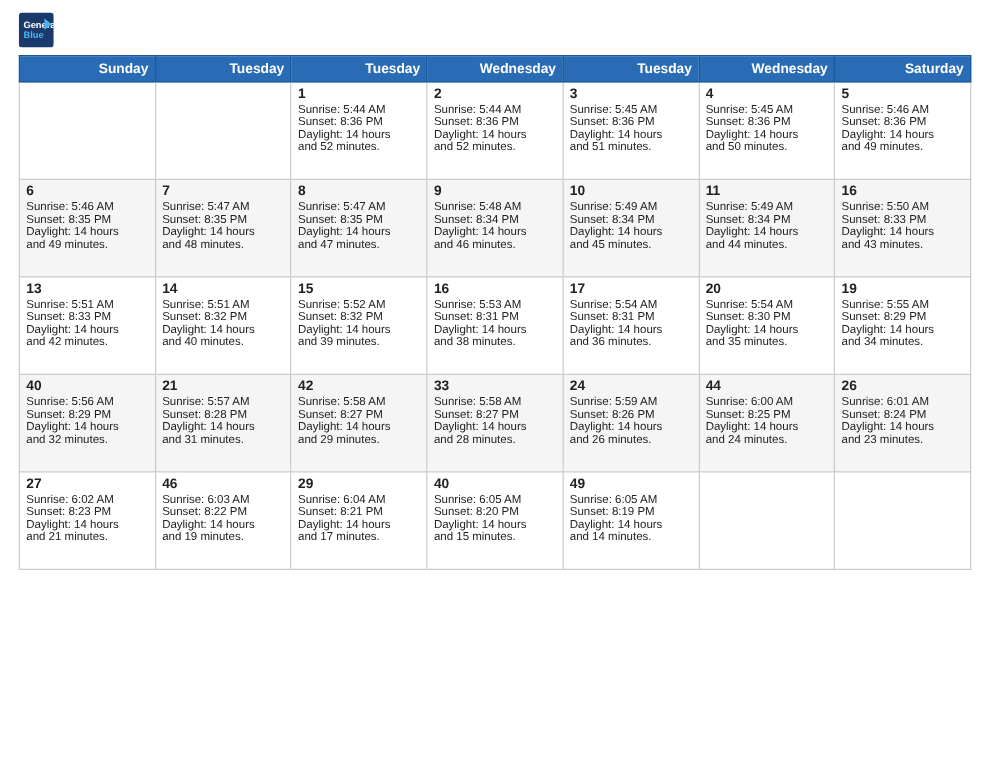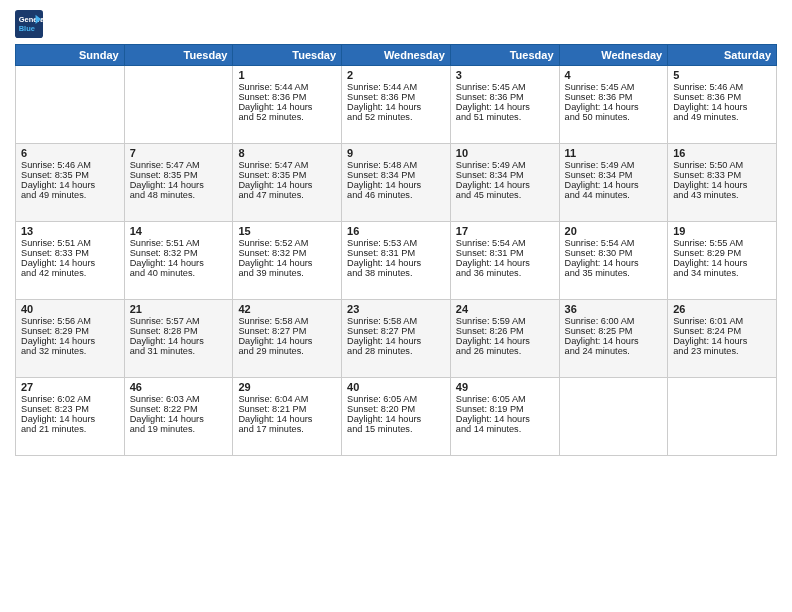--- a/index.html
+++ b/index.html
@@ -133,23 +133,23 @@
           <td><span class="day-num">15</span>Sunrise: 5:52 AM<br>Sunset: 8:32 PM<br>Daylight: 14 hours<br>and 39 minutes.</td>
           <td><span class="day-num">16</span>Sunrise: 5:53 AM<br>Sunset: 8:31 PM<br>Daylight: 14 hours<br>and 38 minutes.</td>
           <td><span class="day-num">17</span>Sunrise: 5:54 AM<br>Sunset: 8:31 PM<br>Daylight: 14 hours<br>and 36 minutes.</td>
           <td><span class="day-num">20</span>Sunrise: 5:54 AM<br>Sunset: 8:30 PM<br>Daylight: 14 hours<br>and 35 minutes.</td>
           <td><span class="day-num">19</span>Sunrise: 5:55 AM<br>Sunset: 8:29 PM<br>Daylight: 14 hours<br>and 34 minutes.</td>
         </tr>
         <tr>
           <td><span class="day-num">40</span>Sunrise: 5:56 AM<br>Sunset: 8:29 PM<br>Daylight: 14 hours<br>and 32 minutes.</td>
           <td><span class="day-num">21</span>Sunrise: 5:57 AM<br>Sunset: 8:28 PM<br>Daylight: 14 hours<br>and 31 minutes.</td>
           <td><span class="day-num">42</span>Sunrise: 5:58 AM<br>Sunset: 8:27 PM<br>Daylight: 14 hours<br>and 29 minutes.</td>
-          <td><span class="day-num">23</span>Sunrise: 5:58 AM<br>Sunset: 8:27 PM<br>Daylight: 14 hours<br>and 28 minutes.</td>
+          <td><span class="day-num">33</span>Sunrise: 5:58 AM<br>Sunset: 8:27 PM<br>Daylight: 14 hours<br>and 28 minutes.</td>
           <td><span class="day-num">24</span>Sunrise: 5:59 AM<br>Sunset: 8:26 PM<br>Daylight: 14 hours<br>and 26 minutes.</td>
-          <td><span class="day-num">36</span>Sunrise: 6:00 AM<br>Sunset: 8:25 PM<br>Daylight: 14 hours<br>and 24 minutes.</td>
+          <td><span class="day-num">44</span>Sunrise: 6:00 AM<br>Sunset: 8:25 PM<br>Daylight: 14 hours<br>and 24 minutes.</td>
           <td><span class="day-num">26</span>Sunrise: 6:01 AM<br>Sunset: 8:24 PM<br>Daylight: 14 hours<br>and 23 minutes.</td>
         </tr>
         <tr>
           <td><span class="day-num">27</span>Sunrise: 6:02 AM<br>Sunset: 8:23 PM<br>Daylight: 14 hours<br>and 21 minutes.</td>
           <td><span class="day-num">46</span>Sunrise: 6:03 AM<br>Sunset: 8:22 PM<br>Daylight: 14 hours<br>and 19 minutes.</td>
           <td><span class="day-num">29</span>Sunrise: 6:04 AM<br>Sunset: 8:21 PM<br>Daylight: 14 hours<br>and 17 minutes.</td>
           <td><span class="day-num">40</span>Sunrise: 6:05 AM<br>Sunset: 8:20 PM<br>Daylight: 14 hours<br>and 15 minutes.</td>
           <td><span class="day-num">49</span>Sunrise: 6:05 AM<br>Sunset: 8:19 PM<br>Daylight: 14 hours<br>and 14 minutes.</td>
           <td></td>
           <td></td>

